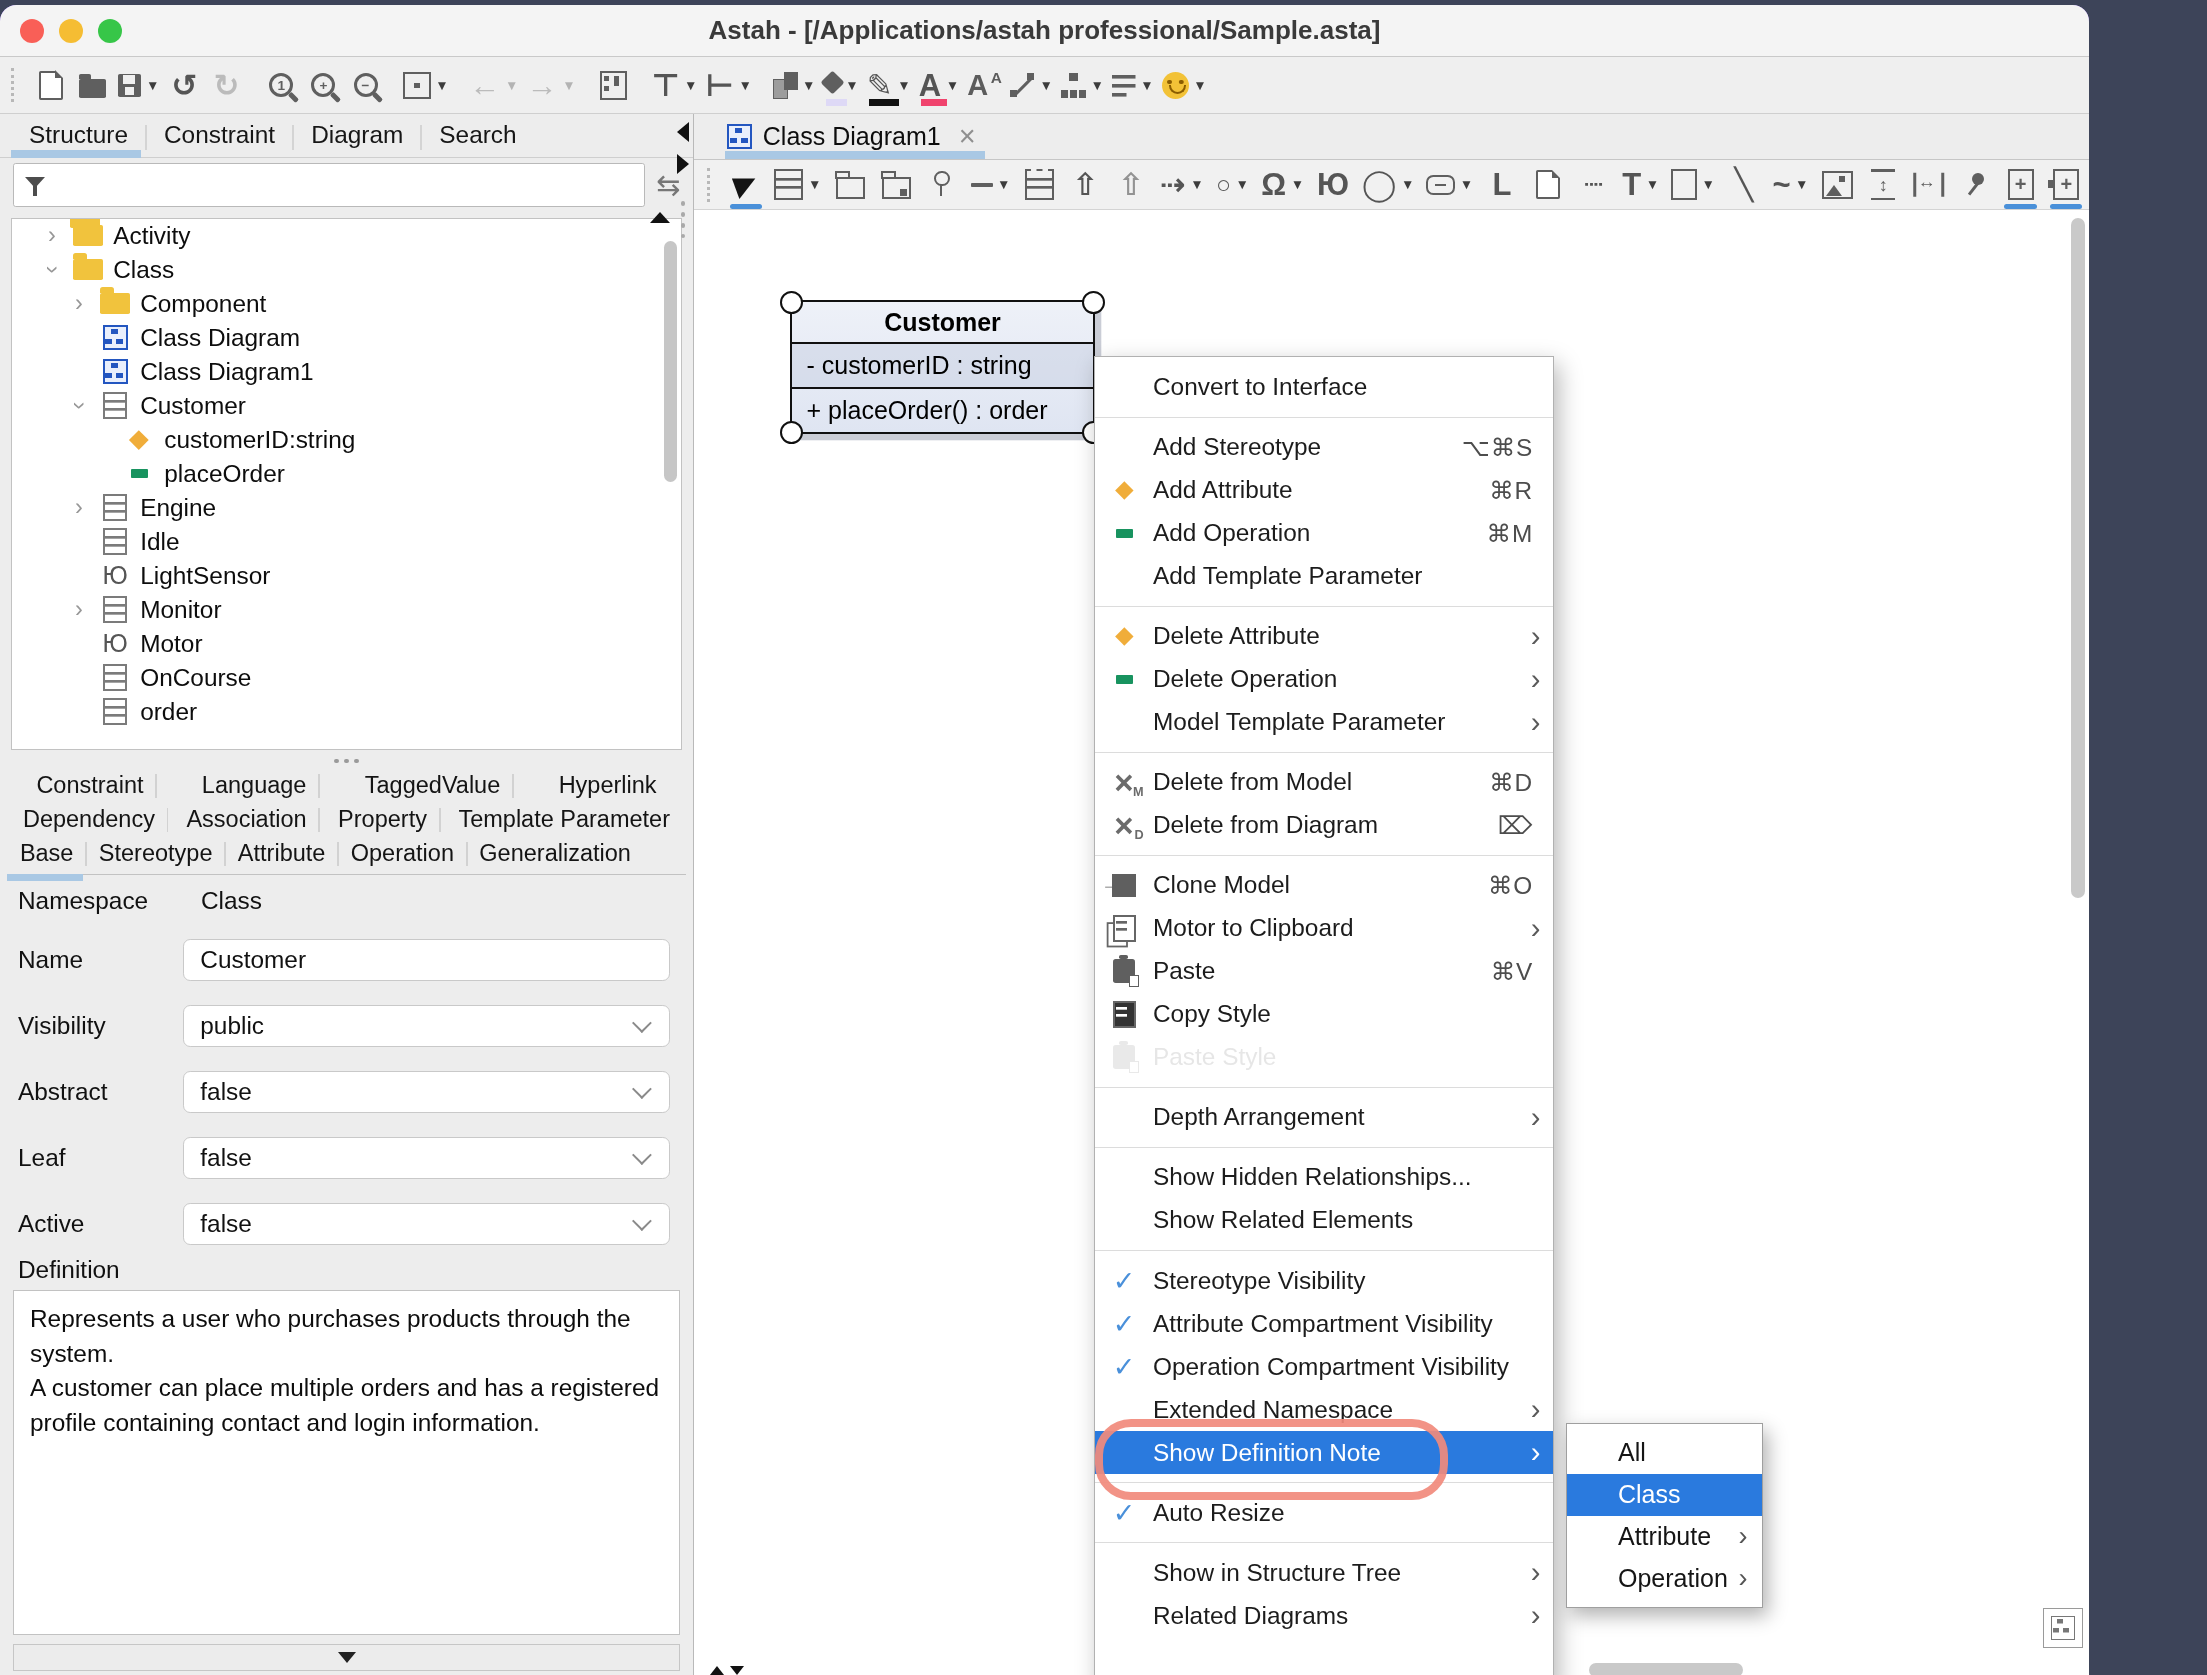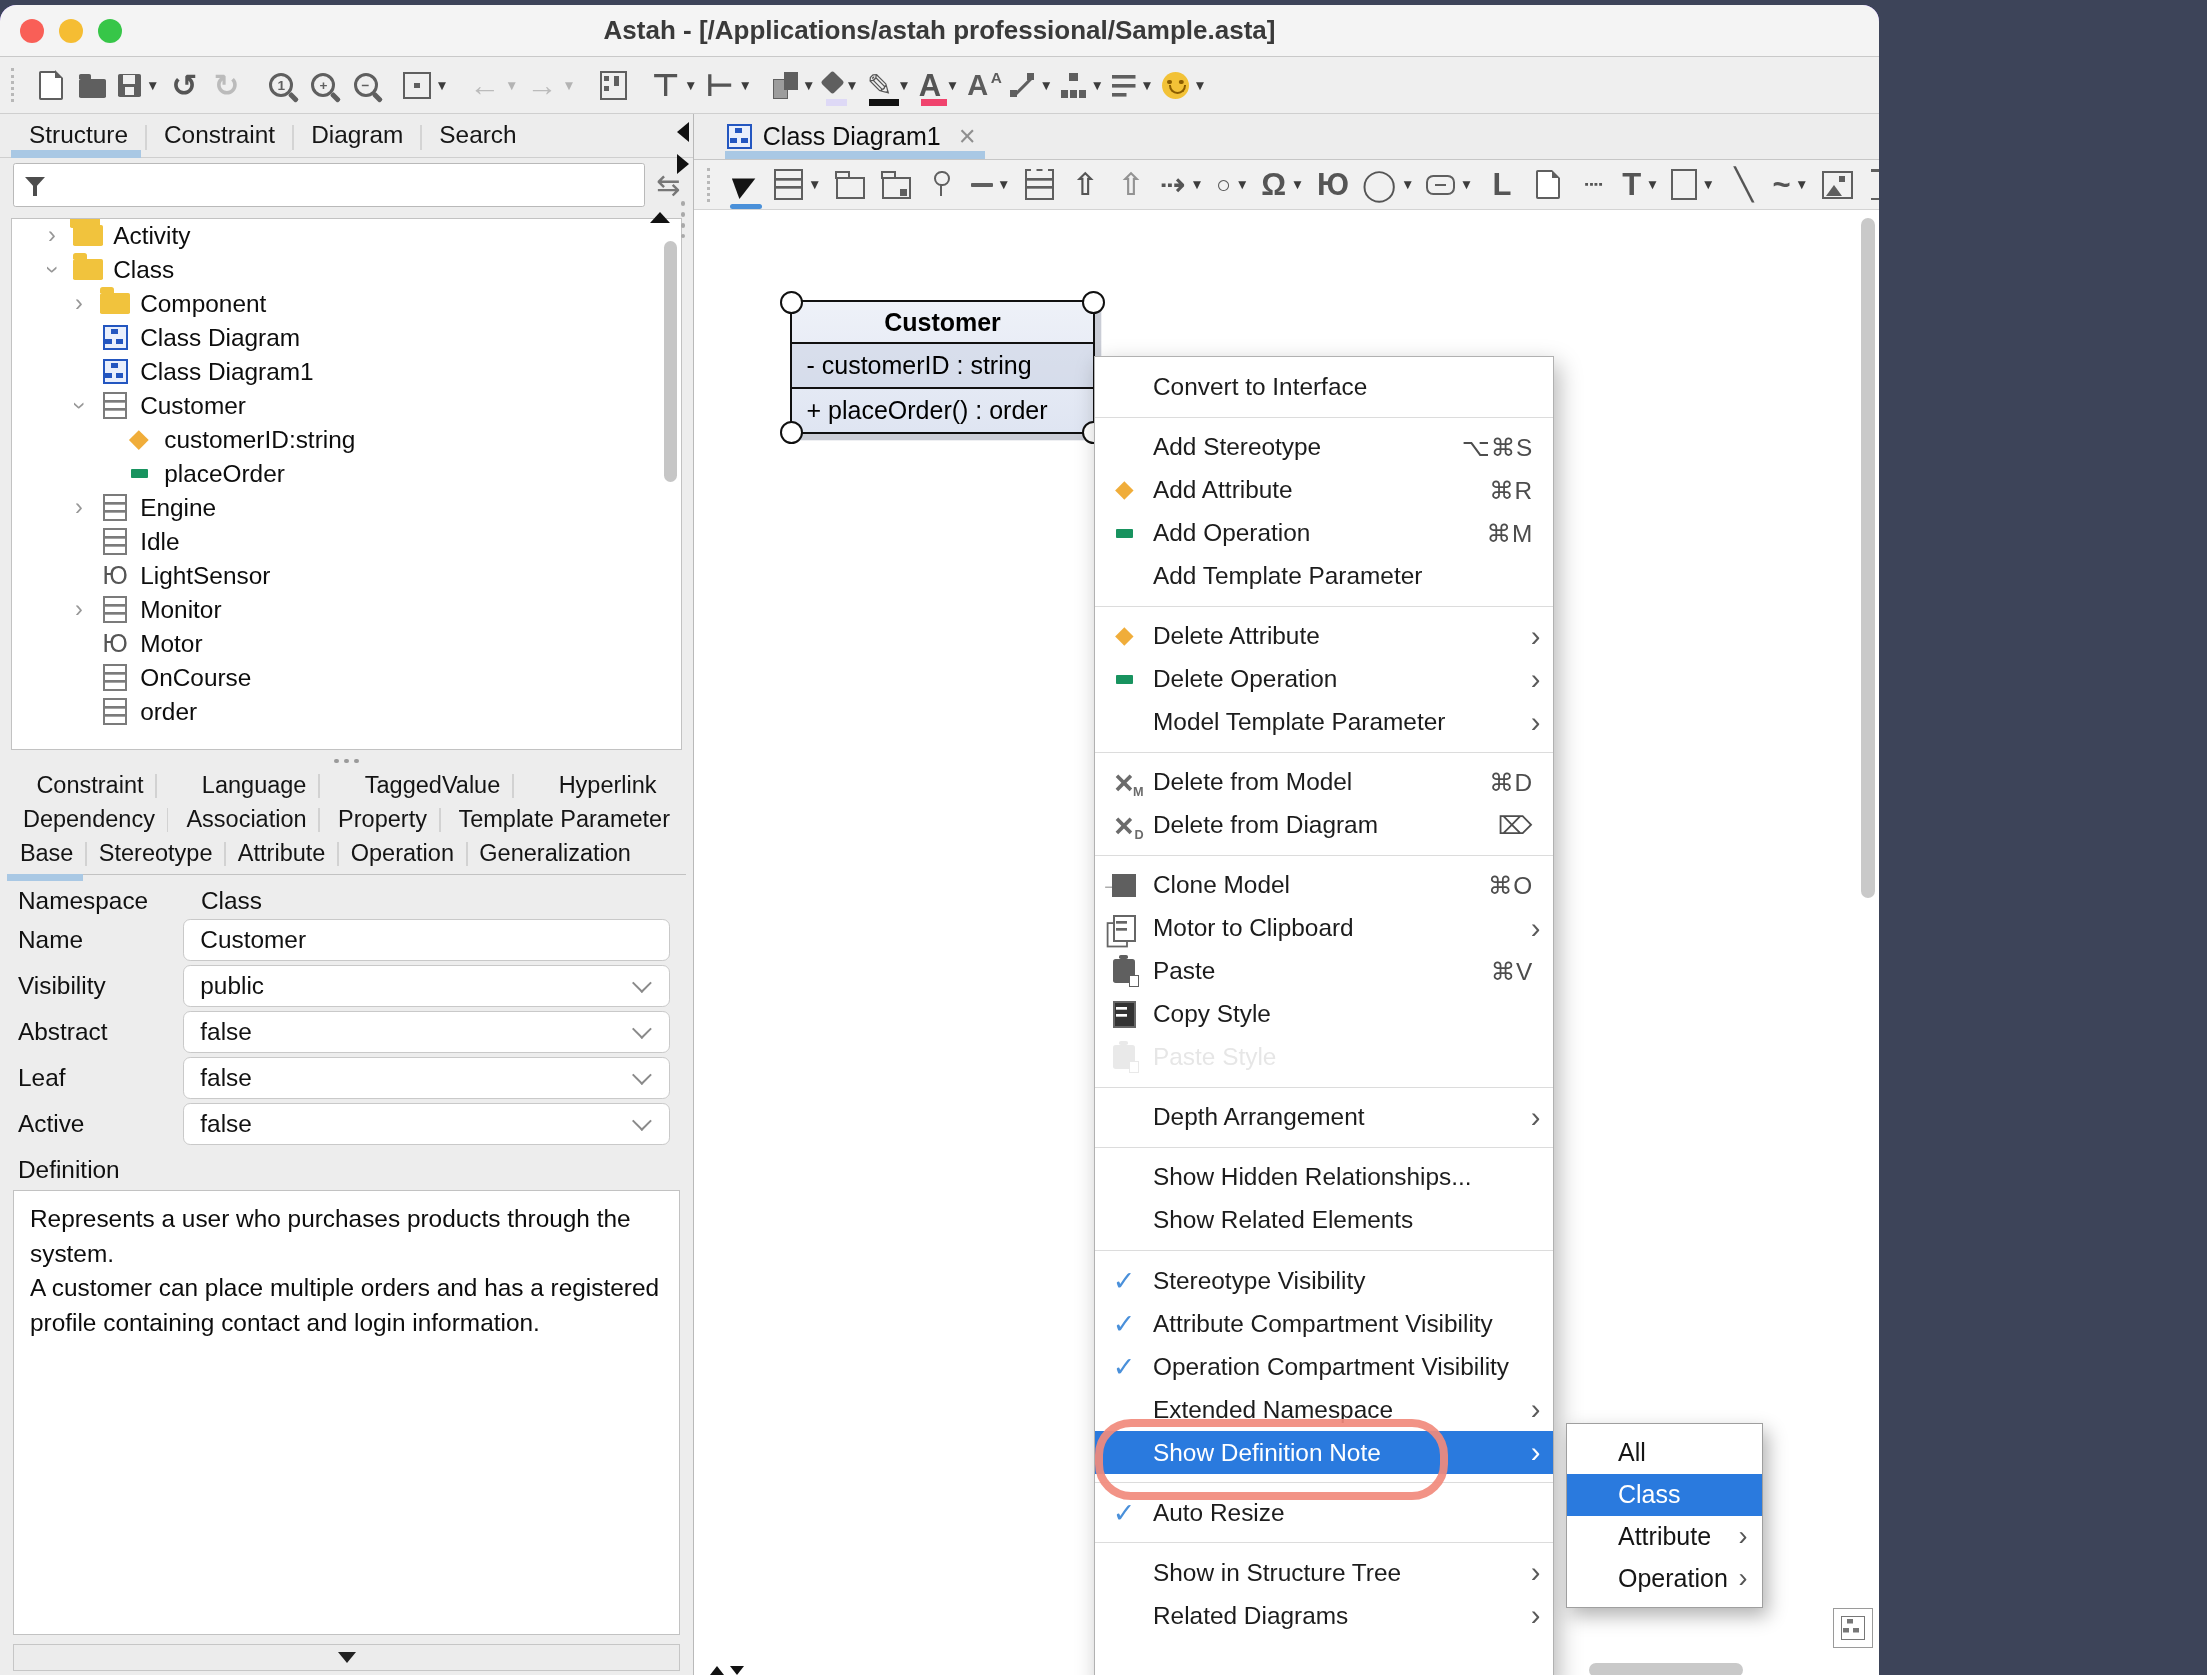--- a/index.html
+++ b/index.html
@@ -1,17 +1,17 @@
 <!DOCTYPE html>
 <html style="font-size:14.5px"><head>
 <meta charset="utf-8">
 <style>
   html,body{margin:0;padding:0}
   body{width:2207px;height:1675px;background:#3d4459;font-family:"Liberation Sans","DejaVu Sans",sans-serif;overflow:hidden}
-  .win{position:absolute;left:0;top:5.4px;width:1879px;height:1670px;background:#8b5cf6;border-radius:16.3px 16.3px 0 0;overflow:hidden}
+  .win{position:absolute;left:0;top:5.4px;width:2089px;height:1670px;background:#8b5cf6;border-radius:16.3px 16.3px 0 0;overflow:hidden}
   
   .titlebar{height:51px;background:#f4f4f4;border-bottom:0.9px solid #c9c9c9;position:relative}
   .tl{position:absolute;top:13.6px;left:20px;display:flex;gap:14.5px}
   .tl i{width:24.4px;height:24.4px;border-radius:50%;display:block}
   .title{line-height:51px;text-align:center;font-weight:bold;font-size:26px;color:#3a3a3a}
   
   .toolbar{height:56px;background:#efefef;border-bottom:0.9px solid #cfcfcf;display:flex;align-items:center;gap:8.1px;padding:0 9px 0 11px}
   .drag{width:4.5px;height:34px;border-left:3.6px dotted #b8b8b8;margin-right:7.2px}
   .tb,.ct{min-width:34px;height:42px;display:flex;align-items:center;justify-content:center;gap:2.7px;color:#5c5c5c;position:relative;flex:none}
   .tb.gap{margin-left:12.7px}
@@ -112,21 +112,21 @@
   .partial{position:absolute;top:-11.8px;left:58px}
   .tree-sb{position:absolute;right:3.6px;top:22px;width:13.6px;height:241px;background:#c6c6c6;border-radius:7.2px}
   .tsplit{height:22px;display:flex;align-items:center;justify-content:center;gap:5.4px}
   .tsplit i{width:4.5px;height:4.5px;border-radius:50%;background:#9a9a9a}
   .ptabs{padding:0 7.2px}
   .ptr{display:flex;height:34px;justify-content:space-around}
   .ptr.row3{justify-content:flex-start;border-bottom:1.8px solid #c2c2c2}
   .ptab{font-size:23.5px;color:#141414;padding:0 12.7px;position:relative;white-space:nowrap}
   .ptab:not(:last-child)::after{content:"";position:absolute;right:-0.9px;top:2.7px;height:23.5px;width:1.8px;background:#d2d2d2}
   .ptab.sel::before{content:"";position:absolute;left:0;right:3.6px;bottom:-7.2px;height:7.2px;background:#a9c8e4}
-  .formgrid{padding:12.7px 23.5px 0 18px;display:grid;grid-template-columns:165px 1fr;row-gap:4px;align-items:center;font-size:24.4px;color:#111}
+  .formgrid{padding:12.7px 23.5px 0 18px;display:grid;grid-template-columns:165px 1fr;row-gap:24px;align-items:center;font-size:24.4px;color:#111}
   .flabel{font-size:24.4px}
   .fplain{padding-left:18px}
   .fval{height:40px;border:1.8px solid #c9c9c9;border-radius:7.2px;background:#fff;display:flex;align-items:center;padding:0 16.3px;position:relative;font-size:24.4px;color:#111}
   input.fval{outline:none}
   .fval.select::after{content:"";width:11.8px;height:11.8px;border-right:2.7px solid #8a8a8a;border-bottom:2.7px solid #8a8a8a;transform:rotate(45deg);position:absolute;right:20px;top:10px}
   .deflabel{padding:11px 0 5.4px 18px;font-size:24.4px;color:#111}
   .defbox{margin:0 12.7px;background:#fff;border:1.8px solid #c2c2c2;flex:1;padding:11px 16.3px;font-size:24.4px;line-height:1.42;white-space:pre-wrap;color:#0d0d0d;overflow:hidden}
   .strip{margin:9px 12.7px 11px;height:25px;background:#ececec;border:0.9px solid #c6c6c6;display:flex;align-items:center;justify-content:center;flex:none}
   .tri-down{width:0;height:0;border-left:9px solid transparent;border-right:9px solid transparent;border-top:11px solid #222}
   

